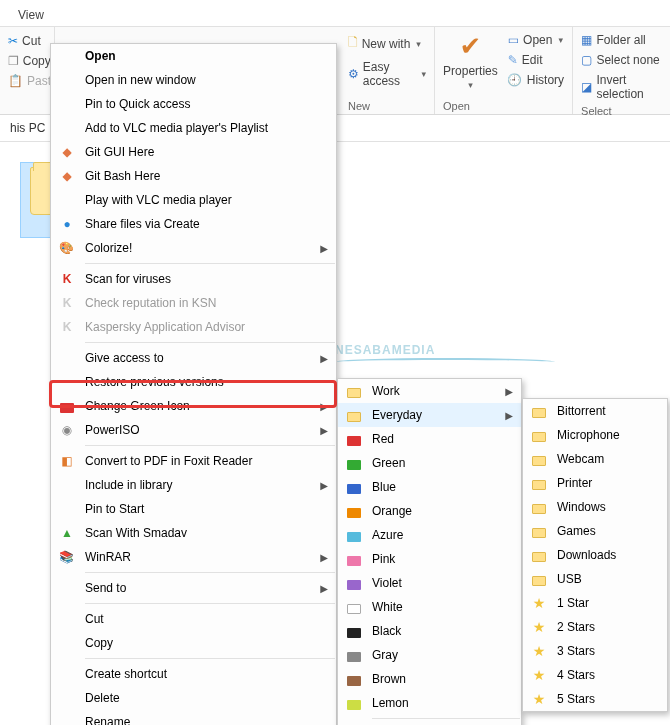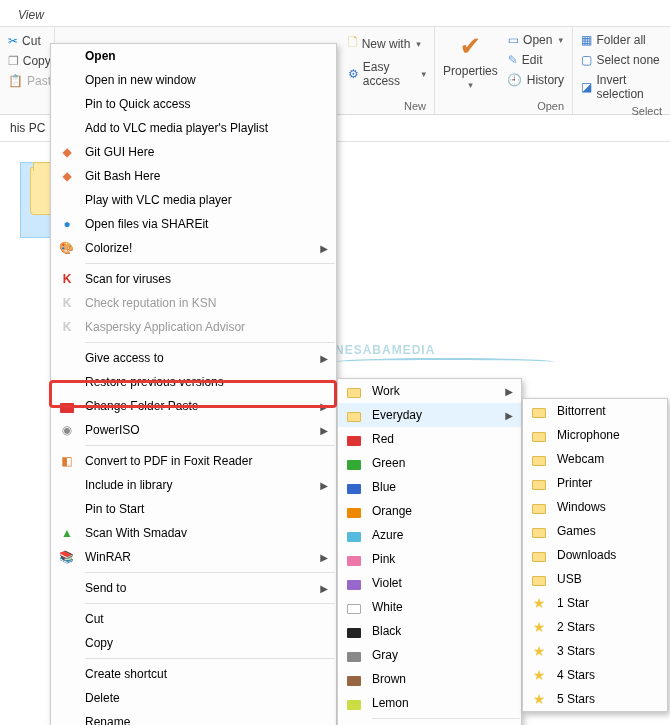--- a/index.html
+++ b/index.html
@@ -1,30 +1,30 @@
 <!DOCTYPE html>
 <html><head>
 <meta charset="utf-8">
 <style>
   * { margin: 0; padding: 0; box-sizing: border-box; font-family: 'Segoe UI', Tahoma, sans-serif; font-size: 12px; }
   body { background: #fff; width: 670px; height: 725px; overflow: hidden; position: relative; color: #000; }
   
-  .ribbon-tabs { display: flex; border-bottom: 1px solid #e1e1e1; padding: 4px 0 0 10px; gap: 20px; font-style: italic; }
+  .ribbon-tabs { display: flex; border-bottom: 1px solid #e1e1e1; padding: 4px 0 0 10px; gap: 20px; }
   .ribbon-tab { padding: 4px 8px; color: #444; cursor: pointer; }
   
   .ribbon { display: flex; border-bottom: 1px solid #dadada; background: #fafafa; height: 88px; }
   .ribbon-clipboard { display: flex; flex-direction: column; padding: 5px 8px; gap: 2px; border-right: 1px solid #e1e1e1; width: 55px; }
   .rb-item { display: flex; align-items: center; gap: 4px; font-size: 11.5px; color: #444; padding: 2px 0; }
   .rb-item.disabled { color: #aaa; }
   
   .ribbon-spacer { flex: none; width: 285px; }
   
   .ribbon-group { display: flex; flex-direction: column; border-right: 1px solid #e1e1e1; padding: 4px 8px 2px; justify-content: space-between; }
   .ribbon-group-body { display: flex; gap: 10px; align-items: flex-start; }
-  .ribbon-group-label { text-align: right; font-size: 11px; color: #666; padding-top: 2px; }
+  .ribbon-group-label { text-align: left; font-size: 11px; color: #666; padding-top: 2px; }
   .rb-col { display: flex; flex-direction: column; gap: 2px; }
   .rb-vcenter { display: flex; flex-direction: column; align-items: center; gap: 2px; font-size: 11.5px; color: #444; }
   
   .breadcrumb { display: flex; align-items: center; padding: 6px 10px; border-bottom: 1px solid #e1e1e1; gap: 6px; font-size: 12px; color: #333; }
   
   .content-area { position: relative; padding: 20px; }
   .folder-item { width: 80px; display: flex; flex-direction: column; align-items: center; gap: 4px; position: absolute; left: 20px; top: 20px; }
   .folder-icon-big { width: 60px; height: 48px; background: #ffe9a6; border: 1px solid #e6c760; border-radius: 2px 2px 4px 4px; position: relative; }
   .folder-icon-big::before { content: ""; position: absolute; top: -6px; left: 2px; width: 22px; height: 8px; background: #ffe9a6; border: 1px solid #e6c760; border-bottom: none; border-radius: 2px 2px 0 0; }
   .folder-sel { border: 1px solid #99d1ff; background: #cce8ff; padding: 4px; }
@@ -174,21 +174,21 @@
     </div>
   <div class="ctx-item">
       <span class="ctx-icon" style="color:#e27644">◆</span>
       <span>Git Bash Here</span>
     </div>
   <div class="ctx-item">
       <span>Play with VLC media player</span>
     </div>
   <div class="ctx-item">
       <span class="ctx-icon" style="color:#2a88d8">●</span>
-      <span>Open files via SHAREit</span>
+      <span>Share files via Create</span>
     </div>
   <div class="ctx-item">
       <span class="ctx-icon">🎨</span>
       <span>Colorize!</span>
       <span class="ctx-arrow">▶</span>
     </div>
   <div class="ctx-sep"></div>
   <div class="ctx-item">
       <span class="ctx-icon" style="color:#d93025;font-weight:700">K</span>
       <span>Scan for viruses</span>
@@ -206,21 +206,21 @@
       <span>Give access to</span>
       <span class="ctx-arrow">▶</span>
     </div>
   <div class="ctx-item">
       <span>Restore previous versions</span>
     </div>
   <div class="ctx-item">
       <span class="ctx-icon">
         <span class="ic-folder-color" style="display:block;background:#d33"></span>
       </span>
-      <span>Change Folder Paste</span>
+      <span>Change Green Icon</span>
       <span class="ctx-arrow">▶</span>
     </div>
   <div class="ctx-item">
       <span class="ctx-icon" style="color:#888">◉</span>
       <span>PowerISO</span>
       <span class="ctx-arrow">▶</span>
     </div>
   <div class="ctx-sep"></div>
   <div class="ctx-item">
       <span class="ctx-icon" style="color:#e07a2e">◧</span>

